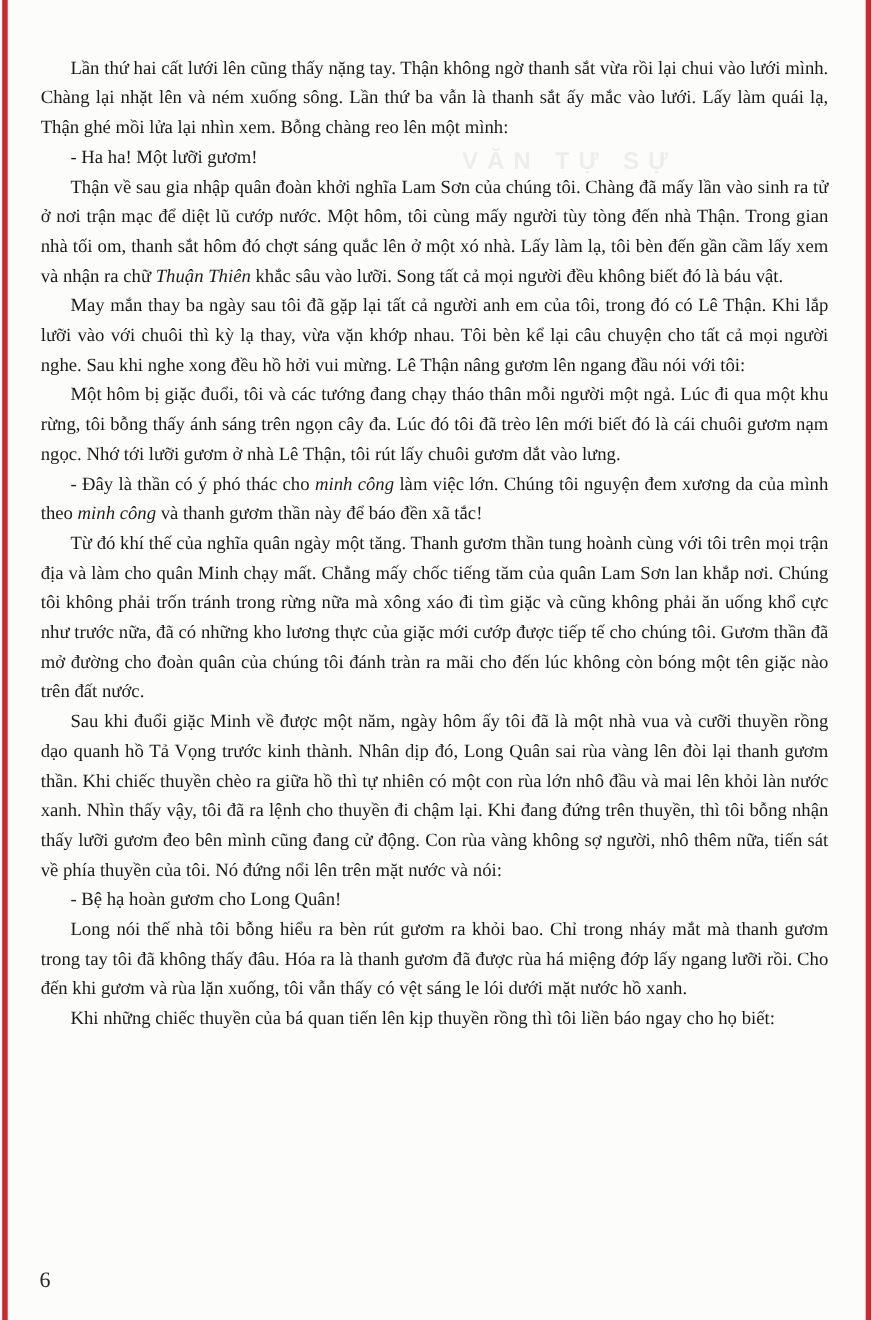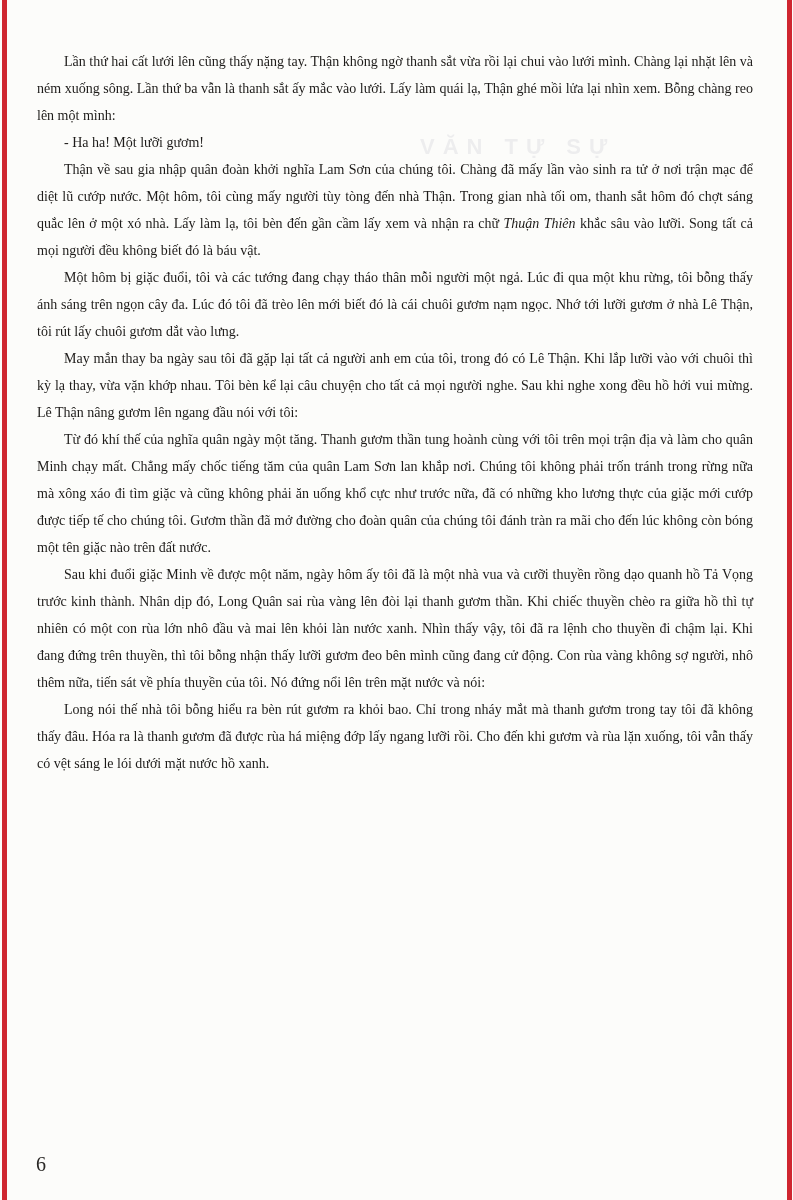--- a/index.html
+++ b/index.html
@@ -37,21 +37,21 @@
     letter-spacing: 8px;
     color: rgba(40, 40, 80, 0.07);
     user-select: none;
     white-space: nowrap;
   }
   .text-block {
     position: absolute;
     left: 37px;
     right: 40px;
     top: 48px;
-    font-size: 14px;
+    font-size: 17px;
     line-height: 27px;
     text-align: justify;
   }
   .text-block p {
     margin: 0;
     text-indent: 27px;
   }
   .it { font-style: italic; }
   .page-number {
     position: absolute;
@@ -65,20 +65,23 @@
 <body>
 
 <div class="page" style="--red: #cf2630; background: rgb(252, 252, 250); color: rgb(29, 27, 25);">
   <div class="red-line left"></div>
   <div class="red-line right"></div>
   <div class="ghost">VĂN TỰ SỰ</div>
   <div class="text-block">
       <p><span>Lần thứ hai cất lưới lên cũng thấy nặng tay. Thận không ngờ thanh sắt vừa rồi lại chui vào lưới mình. Chàng lại nhặt lên và ném xuống sông. Lần thứ ba vẫn là thanh sắt ấy mắc vào lưới. Lấy làm quái lạ, Thận ghé mồi lửa lại nhìn xem. Bỗng chàng reo lên một mình:</span></p>
       <p><span>- Ha ha! Một lưỡi gươm!</span></p>
       <p><span>Thận về sau gia nhập quân đoàn khởi nghĩa Lam Sơn của chúng tôi. Chàng đã mấy lần vào sinh ra tử ở nơi trận mạc để diệt lũ cướp nước. Một hôm, tôi cùng mấy người tùy tòng đến nhà Thận. Trong gian nhà tối om, thanh sắt hôm đó chợt sáng quắc lên ở một xó nhà. Lấy làm lạ, tôi bèn đến gần cầm lấy xem và nhận ra chữ </span><span class="it">Thuận Thiên</span><span> khắc sâu vào lưỡi. Song tất cả mọi người đều không biết đó là báu vật.</span></p>
+      <p><span>May mắn thay ba ngày sau tôi đã gặp lại tất cả người anh em của tôi, trong đó có Lê Thận. Khi lắp lưỡi vào với chuôi thì kỳ lạ thay, vừa vặn khớp nhau. Tôi bèn kể lại câu chuyện cho tất cả mọi người nghe. Sau khi nghe xong đều hồ hởi vui mừng. Lê Thận nâng gươm lên ngang đầu nói với tôi:</span></p>
       <p><span>Một hôm bị giặc đuổi, tôi và các tướng đang chạy tháo thân mỗi người một ngả. Lúc đi qua một khu rừng, tôi bỗng thấy ánh sáng trên ngọn cây đa. Lúc đó tôi đã trèo lên mới biết đó là cái chuôi gươm nạm ngọc. Nhớ tới lưỡi gươm ở nhà Lê Thận, tôi rút lấy chuôi gươm dắt vào lưng.</span></p>
-      <p><span>May mắn thay ba ngày sau tôi đã gặp lại tất cả người anh em của tôi, trong đó có Lê Thận. Khi lắp lưỡi vào với chuôi thì kỳ lạ thay, vừa vặn khớp nhau. Tôi bèn kể lại câu chuyện cho tất cả mọi người nghe. Sau khi nghe xong đều hồ hởi vui mừng. Lê Thận nâng gươm lên ngang đầu nói với tôi:</span></p>
+      <p><span>- Đây là thần có ý phó thác cho </span><span class="it">minh công</span><span> làm việc lớn. Chúng tôi nguyện đem xương da của mình theo </span><span class="it">minh công</span><span> và thanh gươm thần này để báo đền xã tắc!</span></p>
       <p><span>Từ đó khí thế của nghĩa quân ngày một tăng. Thanh gươm thần tung hoành cùng với tôi trên mọi trận địa và làm cho quân Minh chạy mất. Chẳng mấy chốc tiếng tăm của quân Lam Sơn lan khắp nơi. Chúng tôi không phải trốn tránh trong rừng nữa mà xông xáo đi tìm giặc và cũng không phải ăn uống khổ cực như trước nữa, đã có những kho lương thực của giặc mới cướp được tiếp tế cho chúng tôi. Gươm thần đã mở đường cho đoàn quân của chúng tôi đánh tràn ra mãi cho đến lúc không còn bóng một tên giặc nào trên đất nước.</span></p>
       <p><span>Sau khi đuổi giặc Minh về được một năm, ngày hôm ấy tôi đã là một nhà vua và cưỡi thuyền rồng dạo quanh hồ Tả Vọng trước kinh thành. Nhân dịp đó, Long Quân sai rùa vàng lên đòi lại thanh gươm thần. Khi chiếc thuyền chèo ra giữa hồ thì tự nhiên có một con rùa lớn nhô đầu và mai lên khỏi làn nước xanh. Nhìn thấy vậy, tôi đã ra lệnh cho thuyền đi chậm lại. Khi đang đứng trên thuyền, thì tôi bỗng nhận thấy lưỡi gươm đeo bên mình cũng đang cử động. Con rùa vàng không sợ người, nhô thêm nữa, tiến sát về phía thuyền của tôi. Nó đứng nổi lên trên mặt nước và nói:</span></p>
+      <p><span>- Bệ hạ hoàn gươm cho Long Quân!</span></p>
       <p><span>Long nói thế nhà tôi bỗng hiểu ra bèn rút gươm ra khỏi bao. Chỉ trong nháy mắt mà thanh gươm trong tay tôi đã không thấy đâu. Hóa ra là thanh gươm đã được rùa há miệng đớp lấy ngang lưỡi rồi. Cho đến khi gươm và rùa lặn xuống, tôi vẫn thấy có vệt sáng le lói dưới mặt nước hồ xanh.</span></p>
+      <p><span>Khi những chiếc thuyền của bá quan tiến lên kịp thuyền rồng thì tôi liền báo ngay cho họ biết:</span></p>
     </div>
   <div class="page-number">6</div>
 </div>
 
 </body></html>

